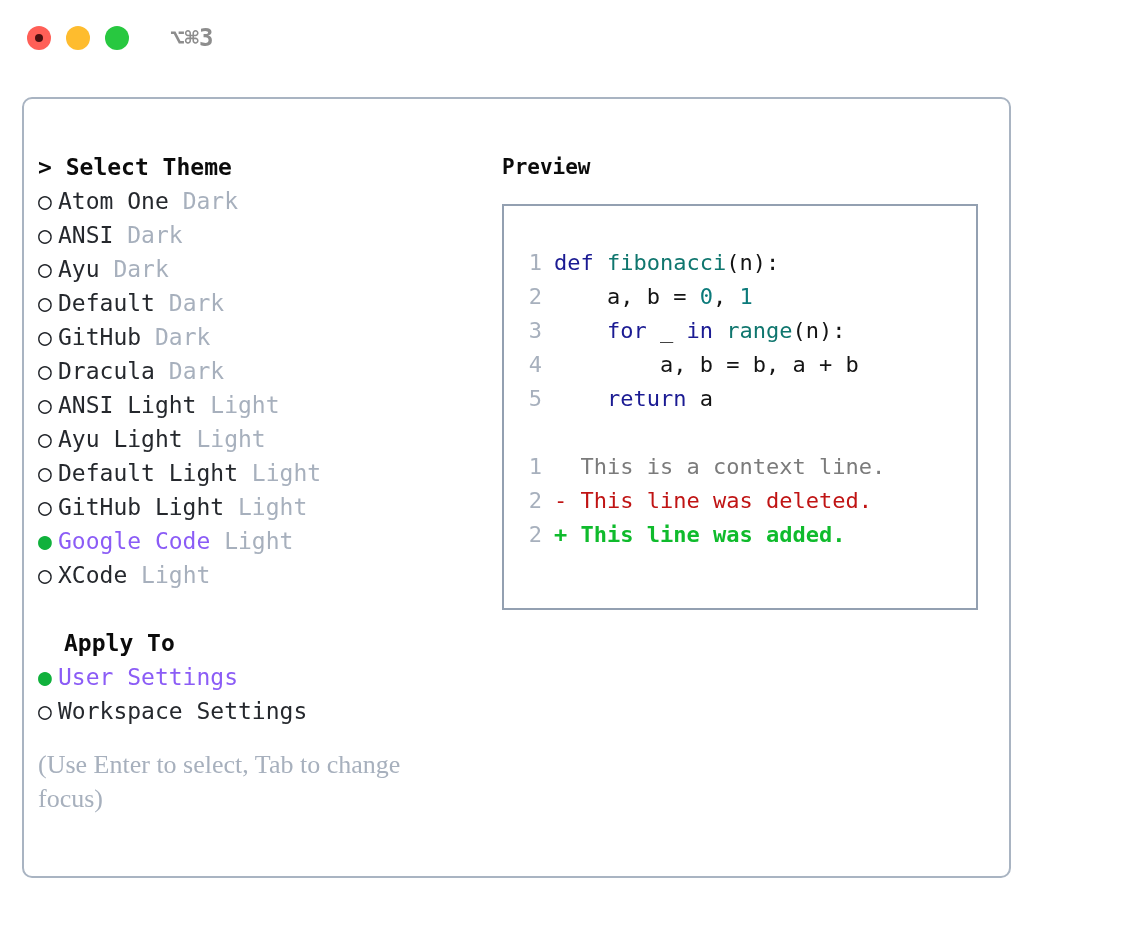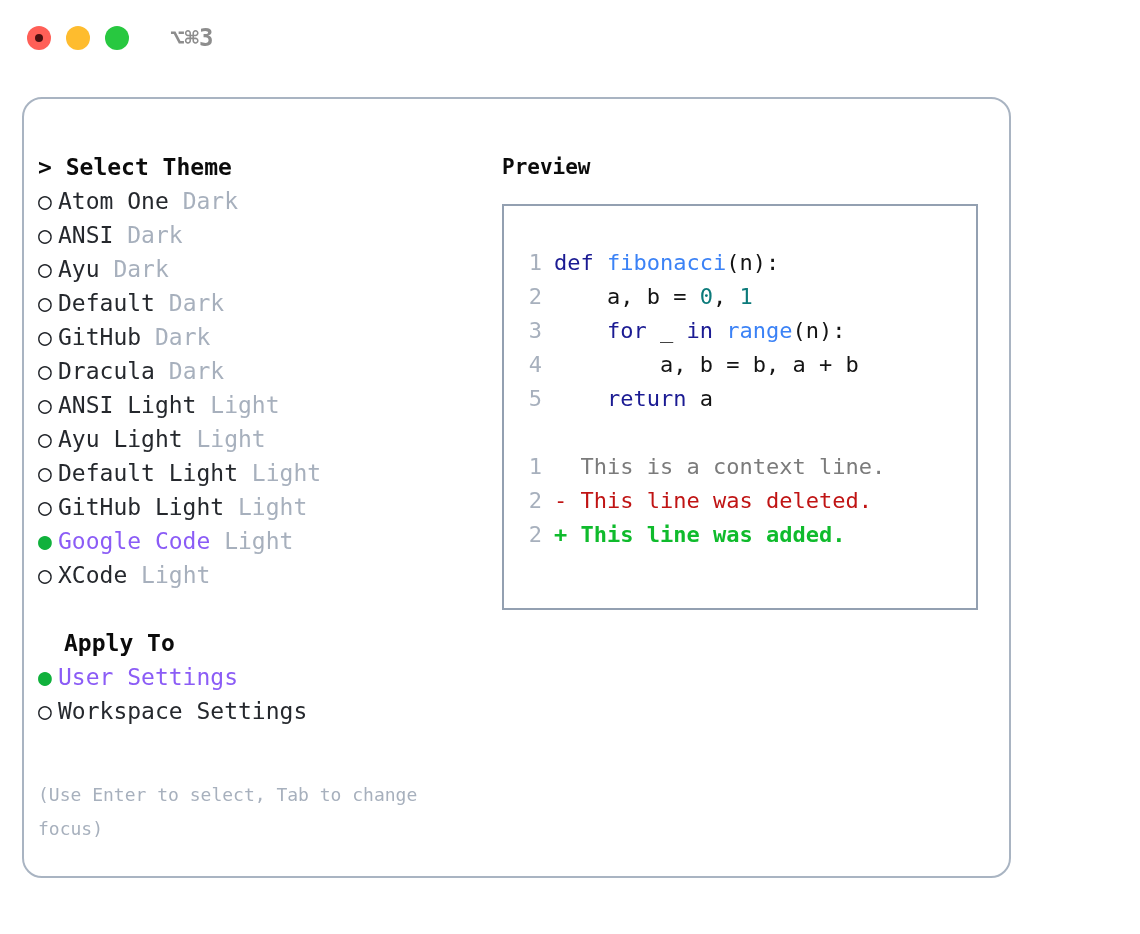--- a/index.html
+++ b/index.html
@@ -71,21 +71,21 @@
   }
 
   
   .panel {
     position: absolute;
     left: 22px;
     top: 97px;
     width: 989px;
     height: 781px;
     border: 2px solid #a9b4c2;
-    border-radius: 20px;
+    border-radius: 10px;
     box-sizing: border-box;
     background: #ffffff;
   }
 
   .cols {
     position: absolute;
     left: 0; top: 0;
     width: 100%;
     height: 100%;
   }
@@ -136,26 +136,27 @@
     font-weight: 700;
     color: #0b0b0b;
     line-height: 34px;
     white-space: pre;
     padding-left: 26px;
   }
 
   .spacer-row { height: 34px; }
 
   .hint {
-    margin-top: 50px;
-    font-size: 18px;
+    margin-top: 20px;
+    font-size: 26px;
     line-height: 34px;
     color: #a7b0bd;
     width: 410px;
     white-space: pre-wrap;
+    font-family: Liberation Serif, serif;
   }
 
   
   .preview-title {
     font-size: 21px;
     font-weight: 700;
     color: #0b0b0b;
     line-height: 34px;
   }
 
@@ -177,21 +178,21 @@
     padding-left: 14px;
   }
   .ln {
     display: inline-block;
     width: 24px;
     text-align: right;
     color: #a7b0bd;
     margin-right: 12px;
   }
   .kw  { color: #1b1b93; }
-  .fn  { color: #3b82f6; }
+  .fn  { color: #0f766e; }
   .num { color: #0b7a7a; }
   .pl  { color: #141414; }
 
   .diff-gap { height: 34px; }
   .d-ctx { color: #7b7b7b; }
   .d-del { color: #c01414; }
   .d-add { color: #0fbb2c; font-weight: bold; }
 </style>
 </head>
 <body>

